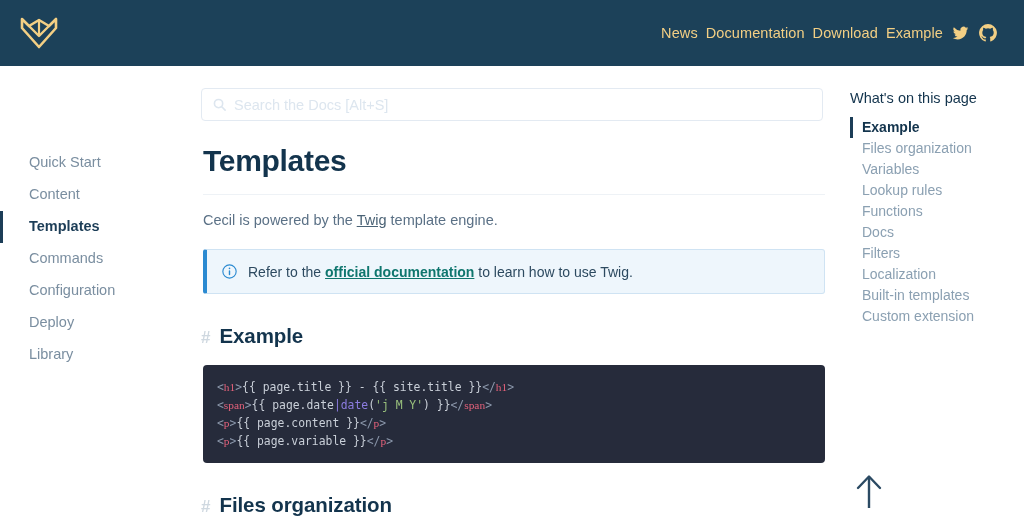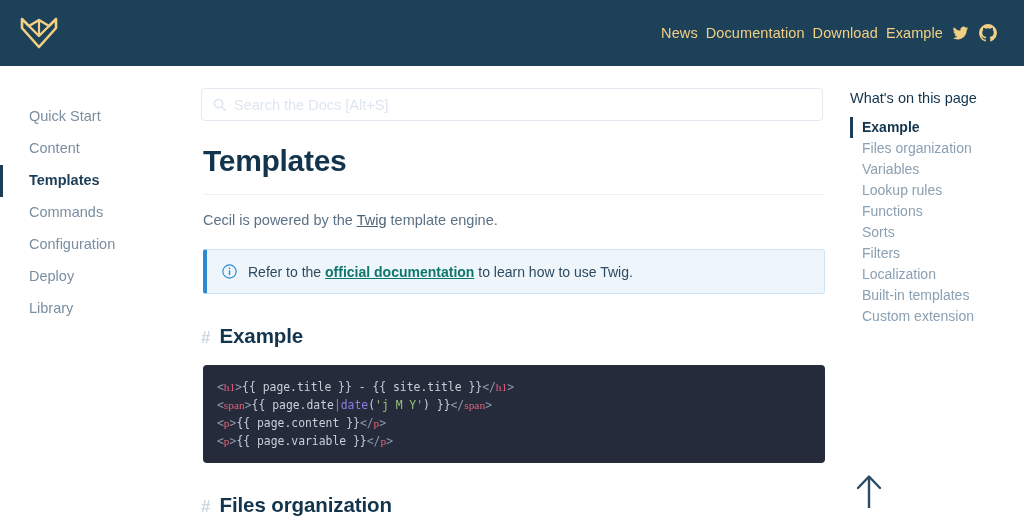--- a/index.html
+++ b/index.html
@@ -42,20 +42,21 @@
     width: 1024px;
     height: 455px;
     background: #fff;
   }
 
   
   .sidebar {
     width: 185px;
     padding-top: 35px;
     flex: 0 0 185px;
+    margin-top: 46px;
   }
   .side-list { list-style: none; }
   .side-item {
     padding: 8px 0 8px 26px;
     font-size: 14.5px;
     color: #7a8ea0;
     border-left: 3px solid transparent;
     line-height: 1.1;
     cursor: pointer;
     white-space: nowrap;
@@ -302,21 +303,21 @@
   </main>
 
   <aside class="toc">
     <div class="toc-title">What's on this page</div>
     <ul class="toc-list">
       <li class="toc-item active">Example</li>
       <li class="toc-item">Files organization</li>
       <li class="toc-item">Variables</li>
       <li class="toc-item">Lookup rules</li>
       <li class="toc-item">Functions</li>
-      <li class="toc-item">Sorts</li>
+      <li class="toc-item">Docs</li>
       <li class="toc-item">Filters</li>
       <li class="toc-item">Localization</li>
       <li class="toc-item">Built-in templates</li>
       <li class="toc-item">Custom extension</li>
     </ul>
   </aside>
 
 </div>
 
 <a class="to-top" href="#">

